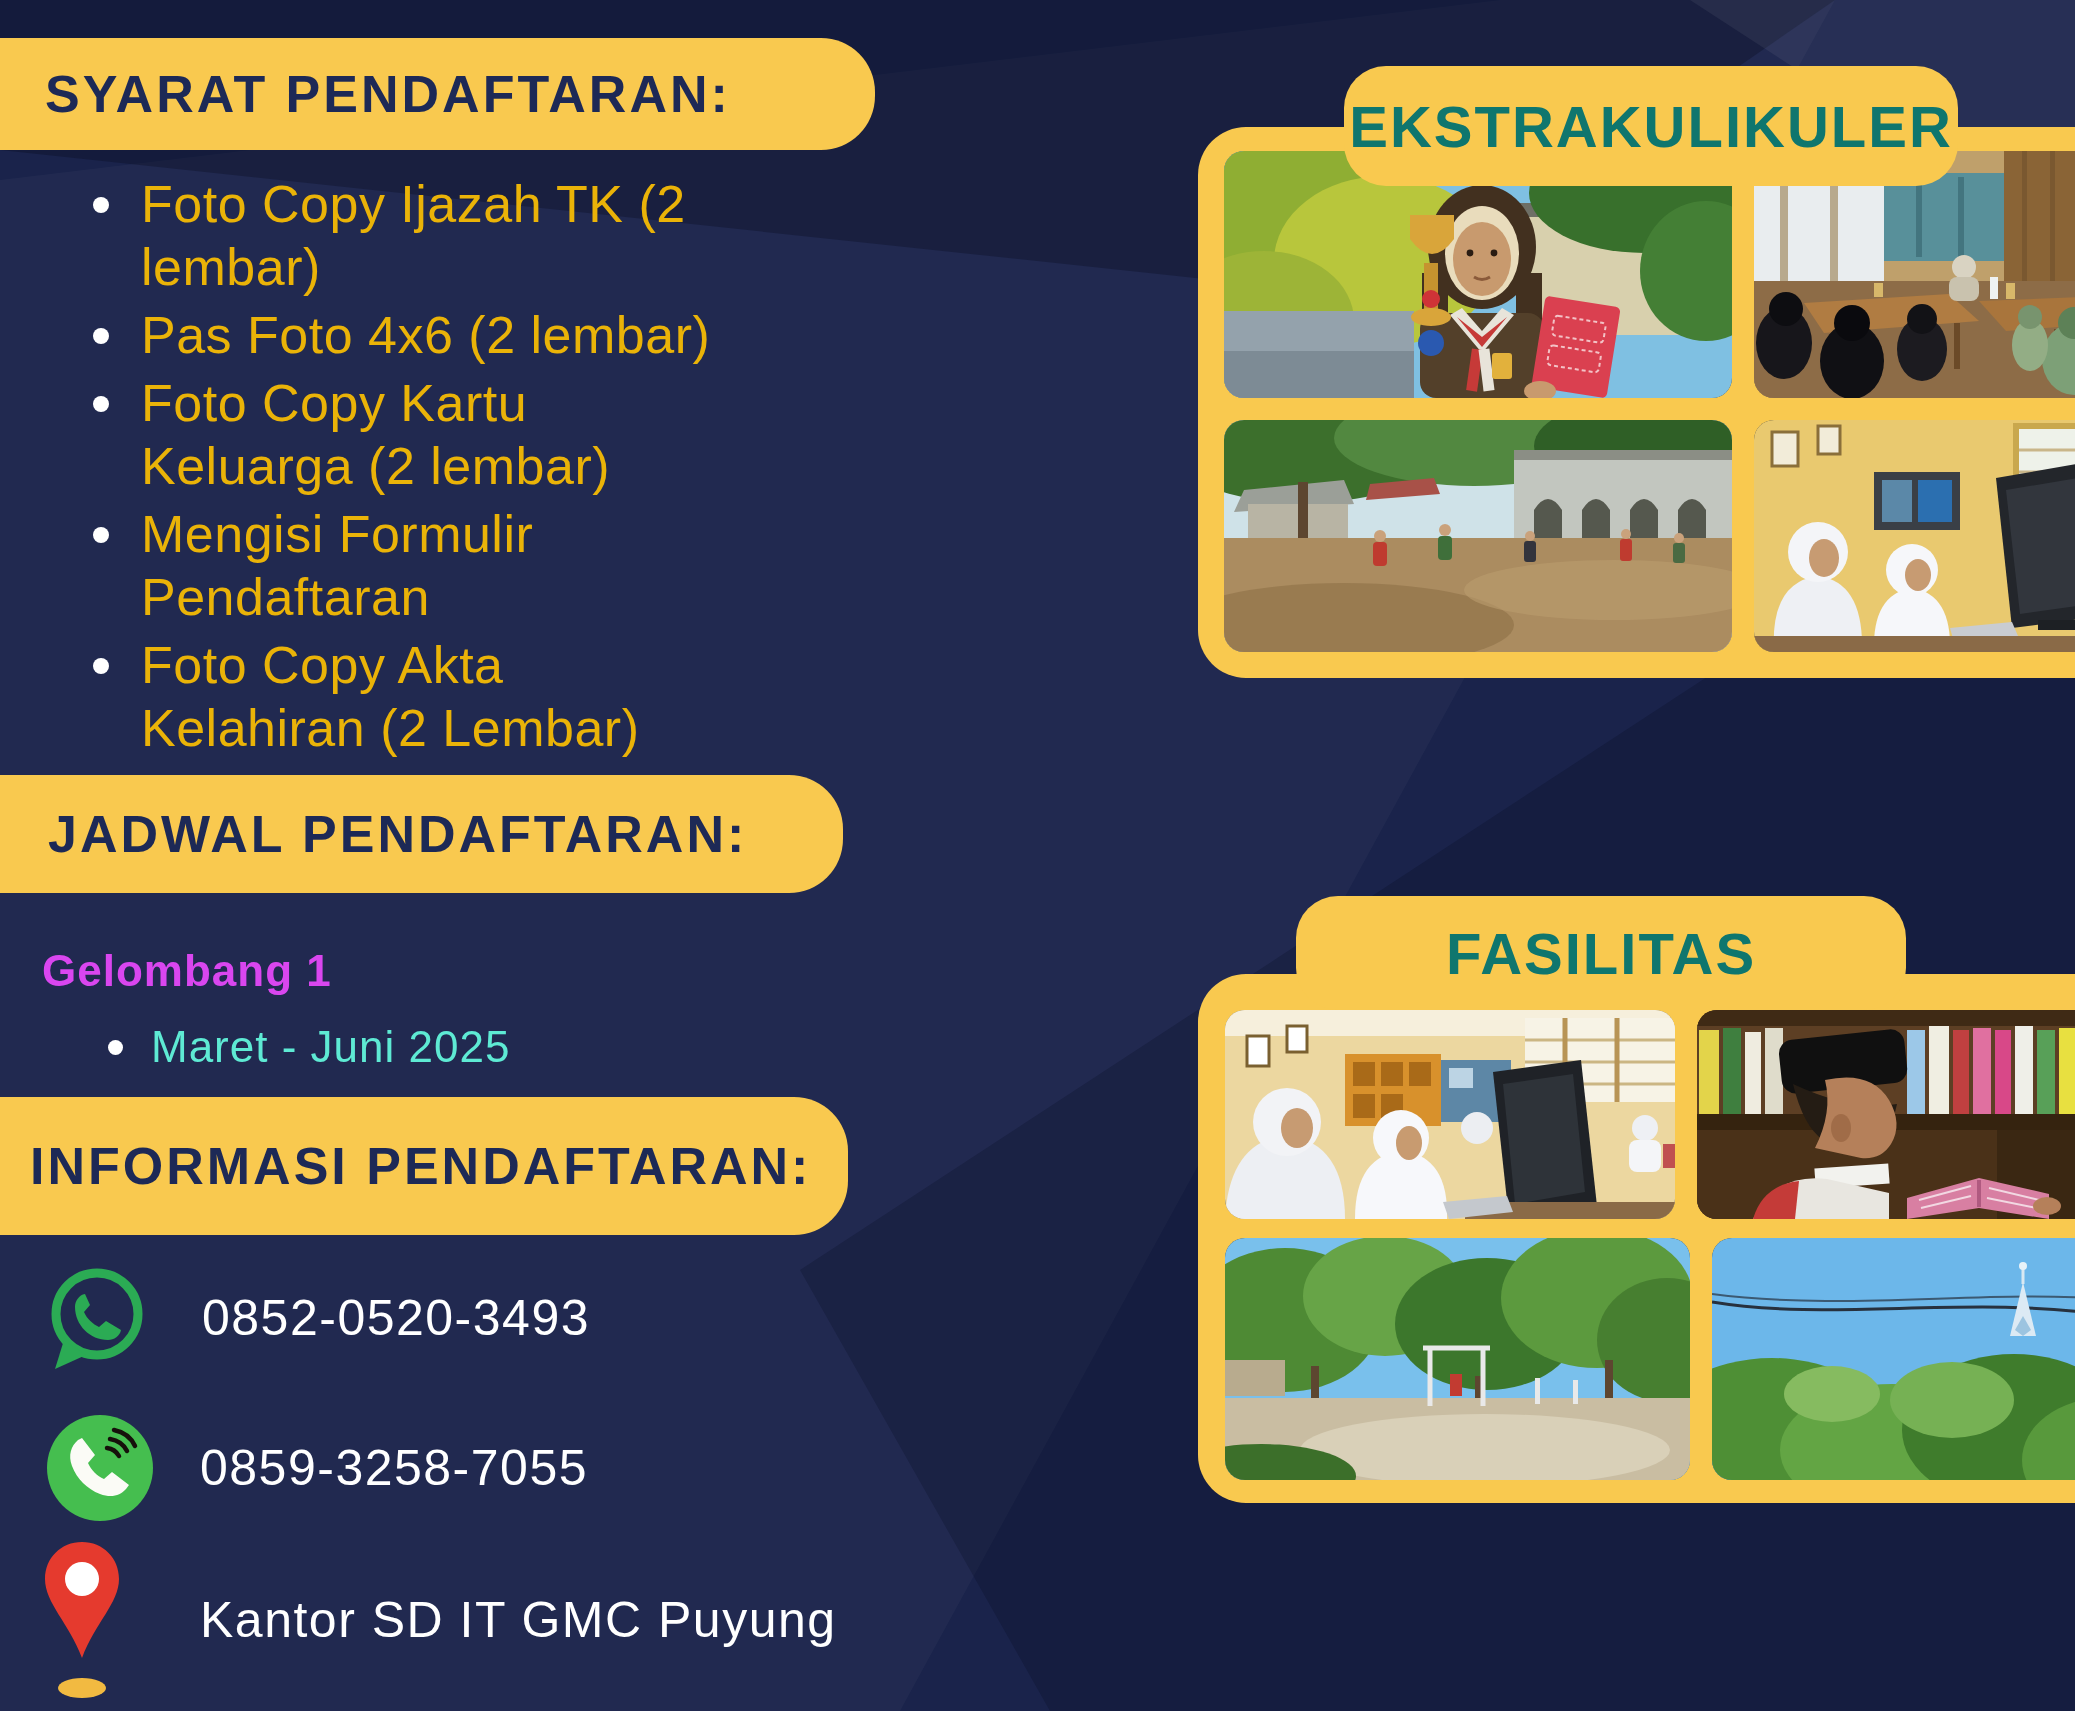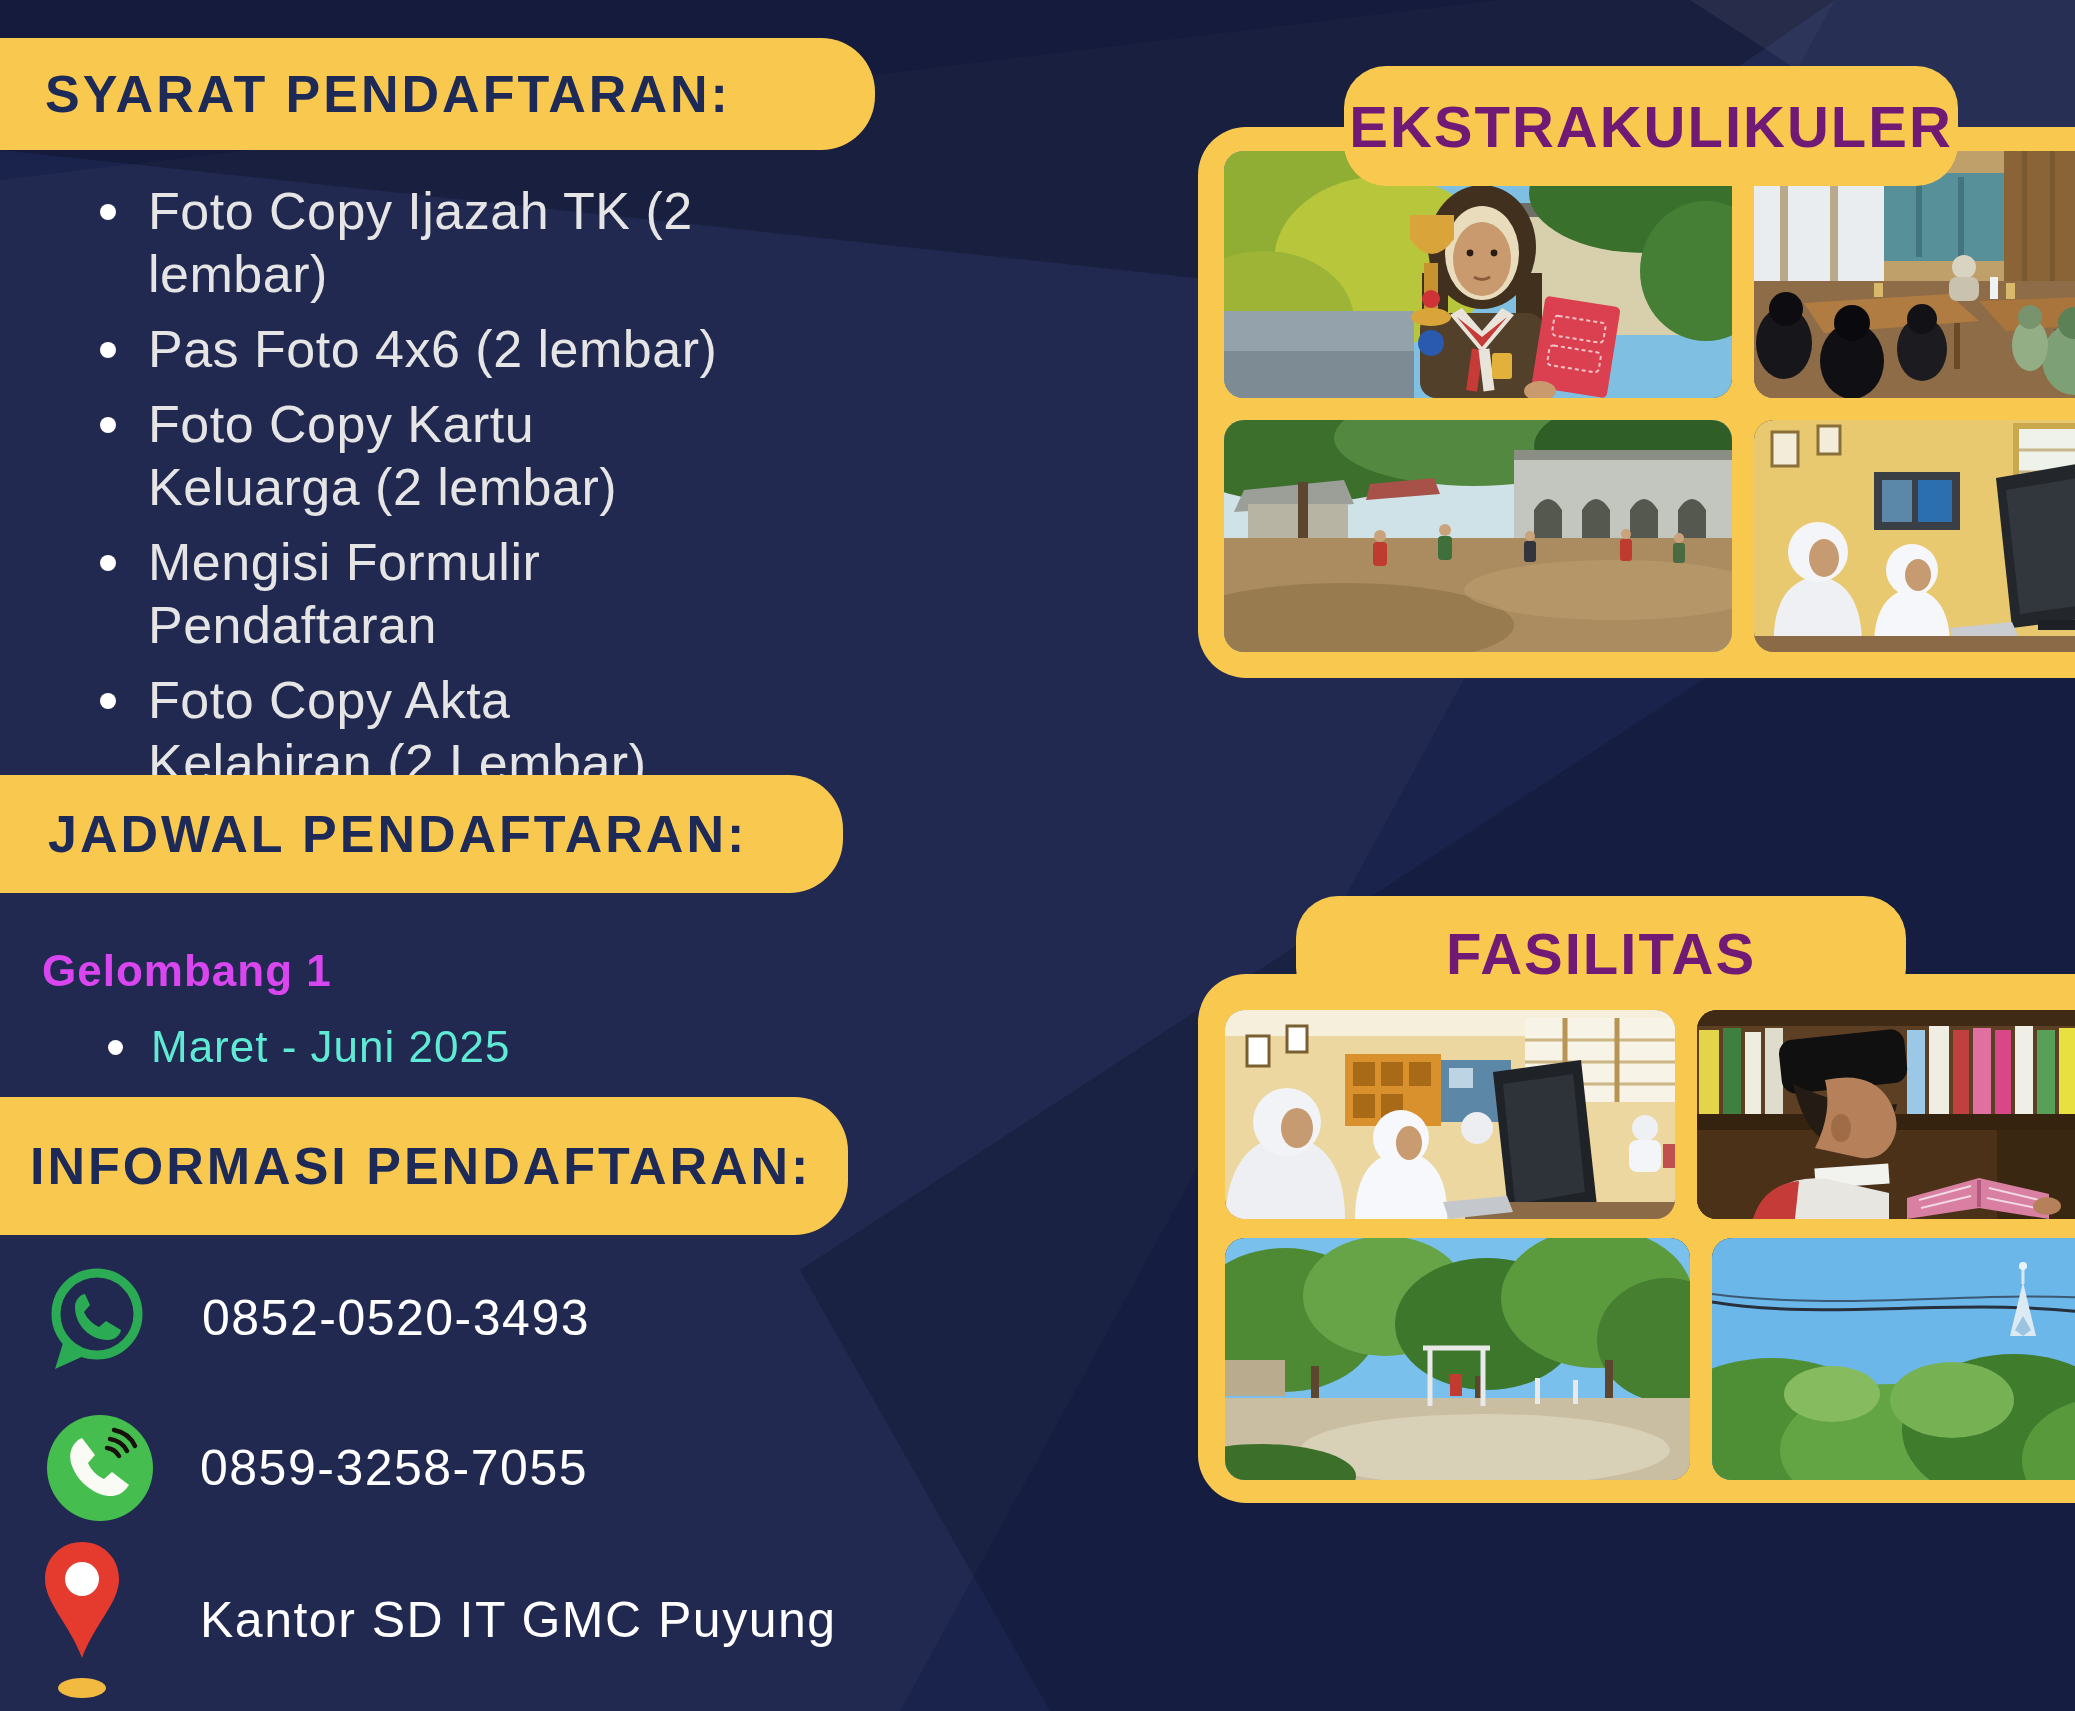--- a/index.html
+++ b/index.html
@@ -22,22 +22,22 @@
     display:flex;align-items:center;
     color:#1D2956;font-weight:800;
     letter-spacing:3px;
     text-align:center;
   }
   .banner-left .btxt{white-space:nowrap;}
 
   
   .req-list{position:absolute;left:88px;top:168px;width:700px;margin:0;padding:0;list-style:none;}
   .req-list li{
-    position:relative;padding-left:48px;margin:12px;
-    color:#e5e5e5;font-size:52px;line-height:63px;font-weight:400;
+    position:relative;padding-left:48px;margin:5px;
+    color:#eab308;font-size:52px;line-height:63px;font-weight:400;
     white-space:pre-line;letter-spacing:0.5px;
   }
   .req-list li::before{
     content:"";position:absolute;left:0;top:24px;width:16px;height:16px;border-radius:50%;background:#ffffff;
   }
 
   .wave-label{position:absolute;left:42px;top:946px;color:#d946ef;font-size:44px;font-weight:700;letter-spacing:1px;}
   .wave-row{position:absolute;left:108px;top:1022px;display:flex;align-items:center;height:50px;}
   .wave-row .dot{width:15px;height:15px;border-radius:50%;background:#ffffff;margin-right:28px;}
   .wave-row .wtxt{color:#5eead4;font-size:44px;font-weight:400;letter-spacing:1px;}
@@ -48,21 +48,21 @@
   .contact-icon svg{display:block;}
   .contact-text{color:#ffffff;font-size:50px;font-weight:400;letter-spacing:1.5px;white-space:nowrap;}
 
   
   .gallery-frame{
     position:absolute;background:#F9C94F;border-radius:48px 0 0 48px;
   }
   .gallery-banner{
     position:absolute;background:#F9C94F;border-radius:42px;
     display:flex;align-items:center;justify-content:center;
-    color:#701a75;font-weight:800;font-size:58px;letter-spacing:2px;white-space:nowrap;
+    color:#0f766e;font-weight:800;font-size:58px;letter-spacing:2px;white-space:nowrap;
     z-index:4;
   }
   .photo{position:absolute;border-radius:20px;overflow:hidden;z-index:2;background:#333;}
   .photo svg{display:block;width:100%;height:100%;}
 </style>
 </head>
 <body>
 
 <div class="stage">
 

